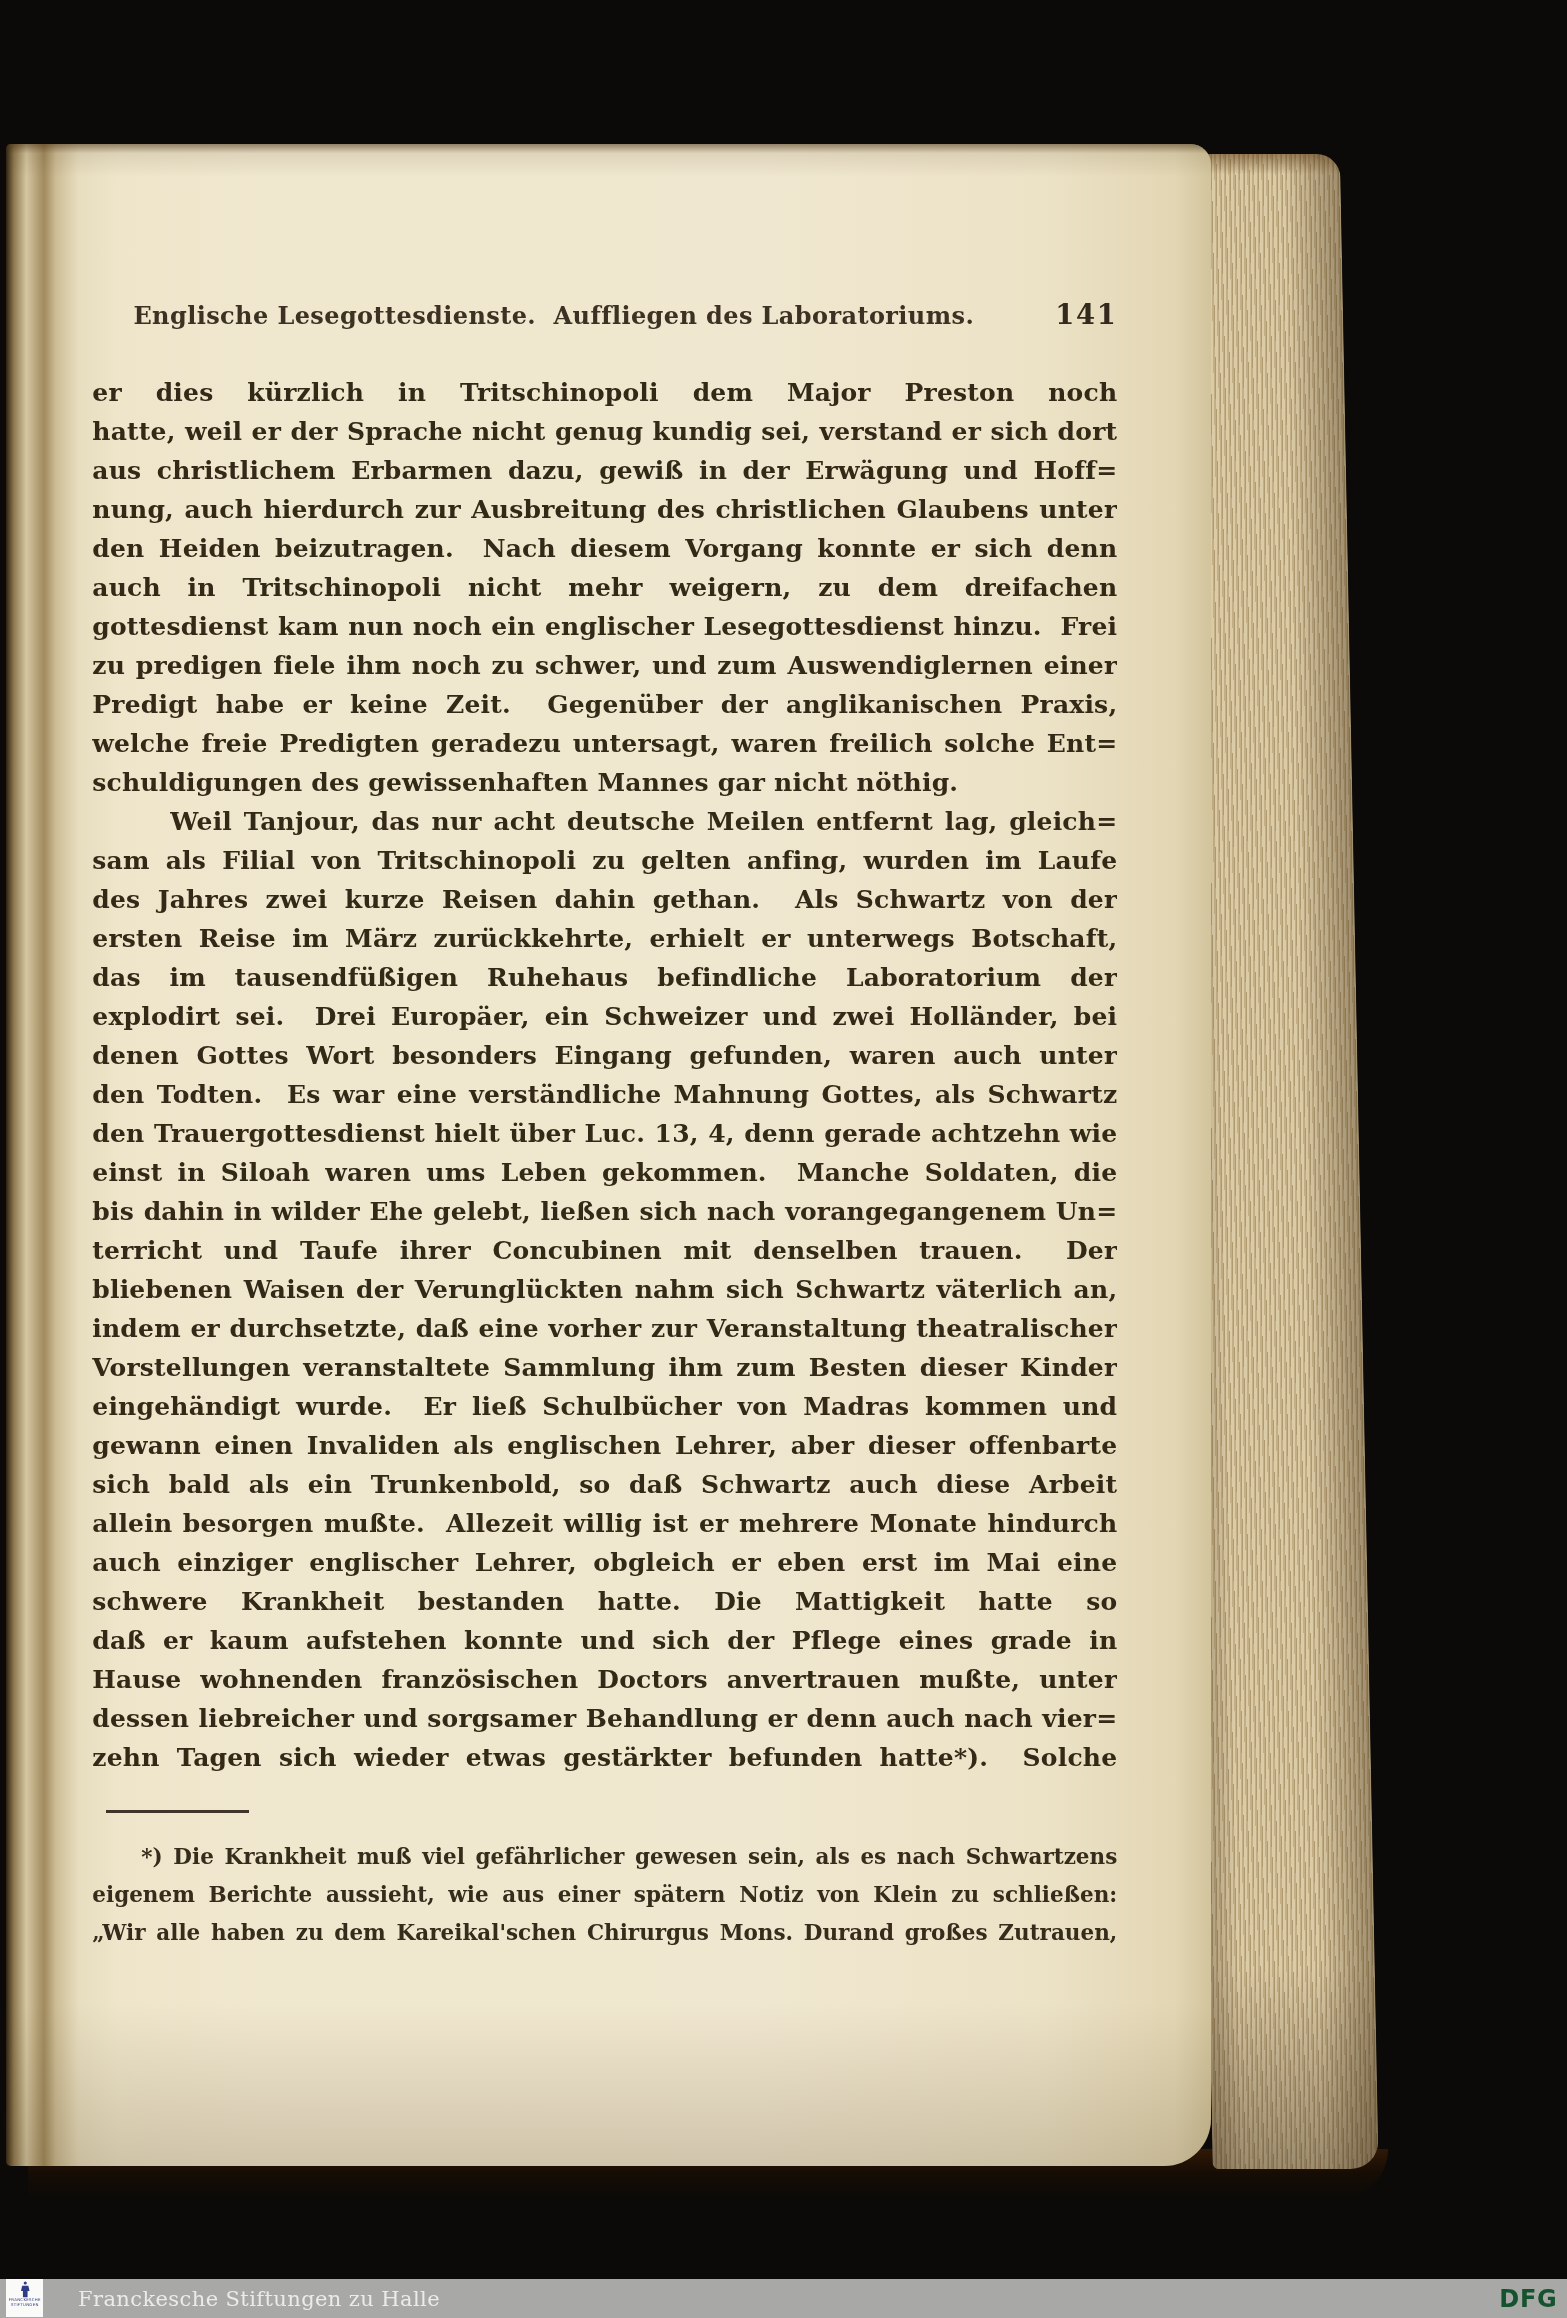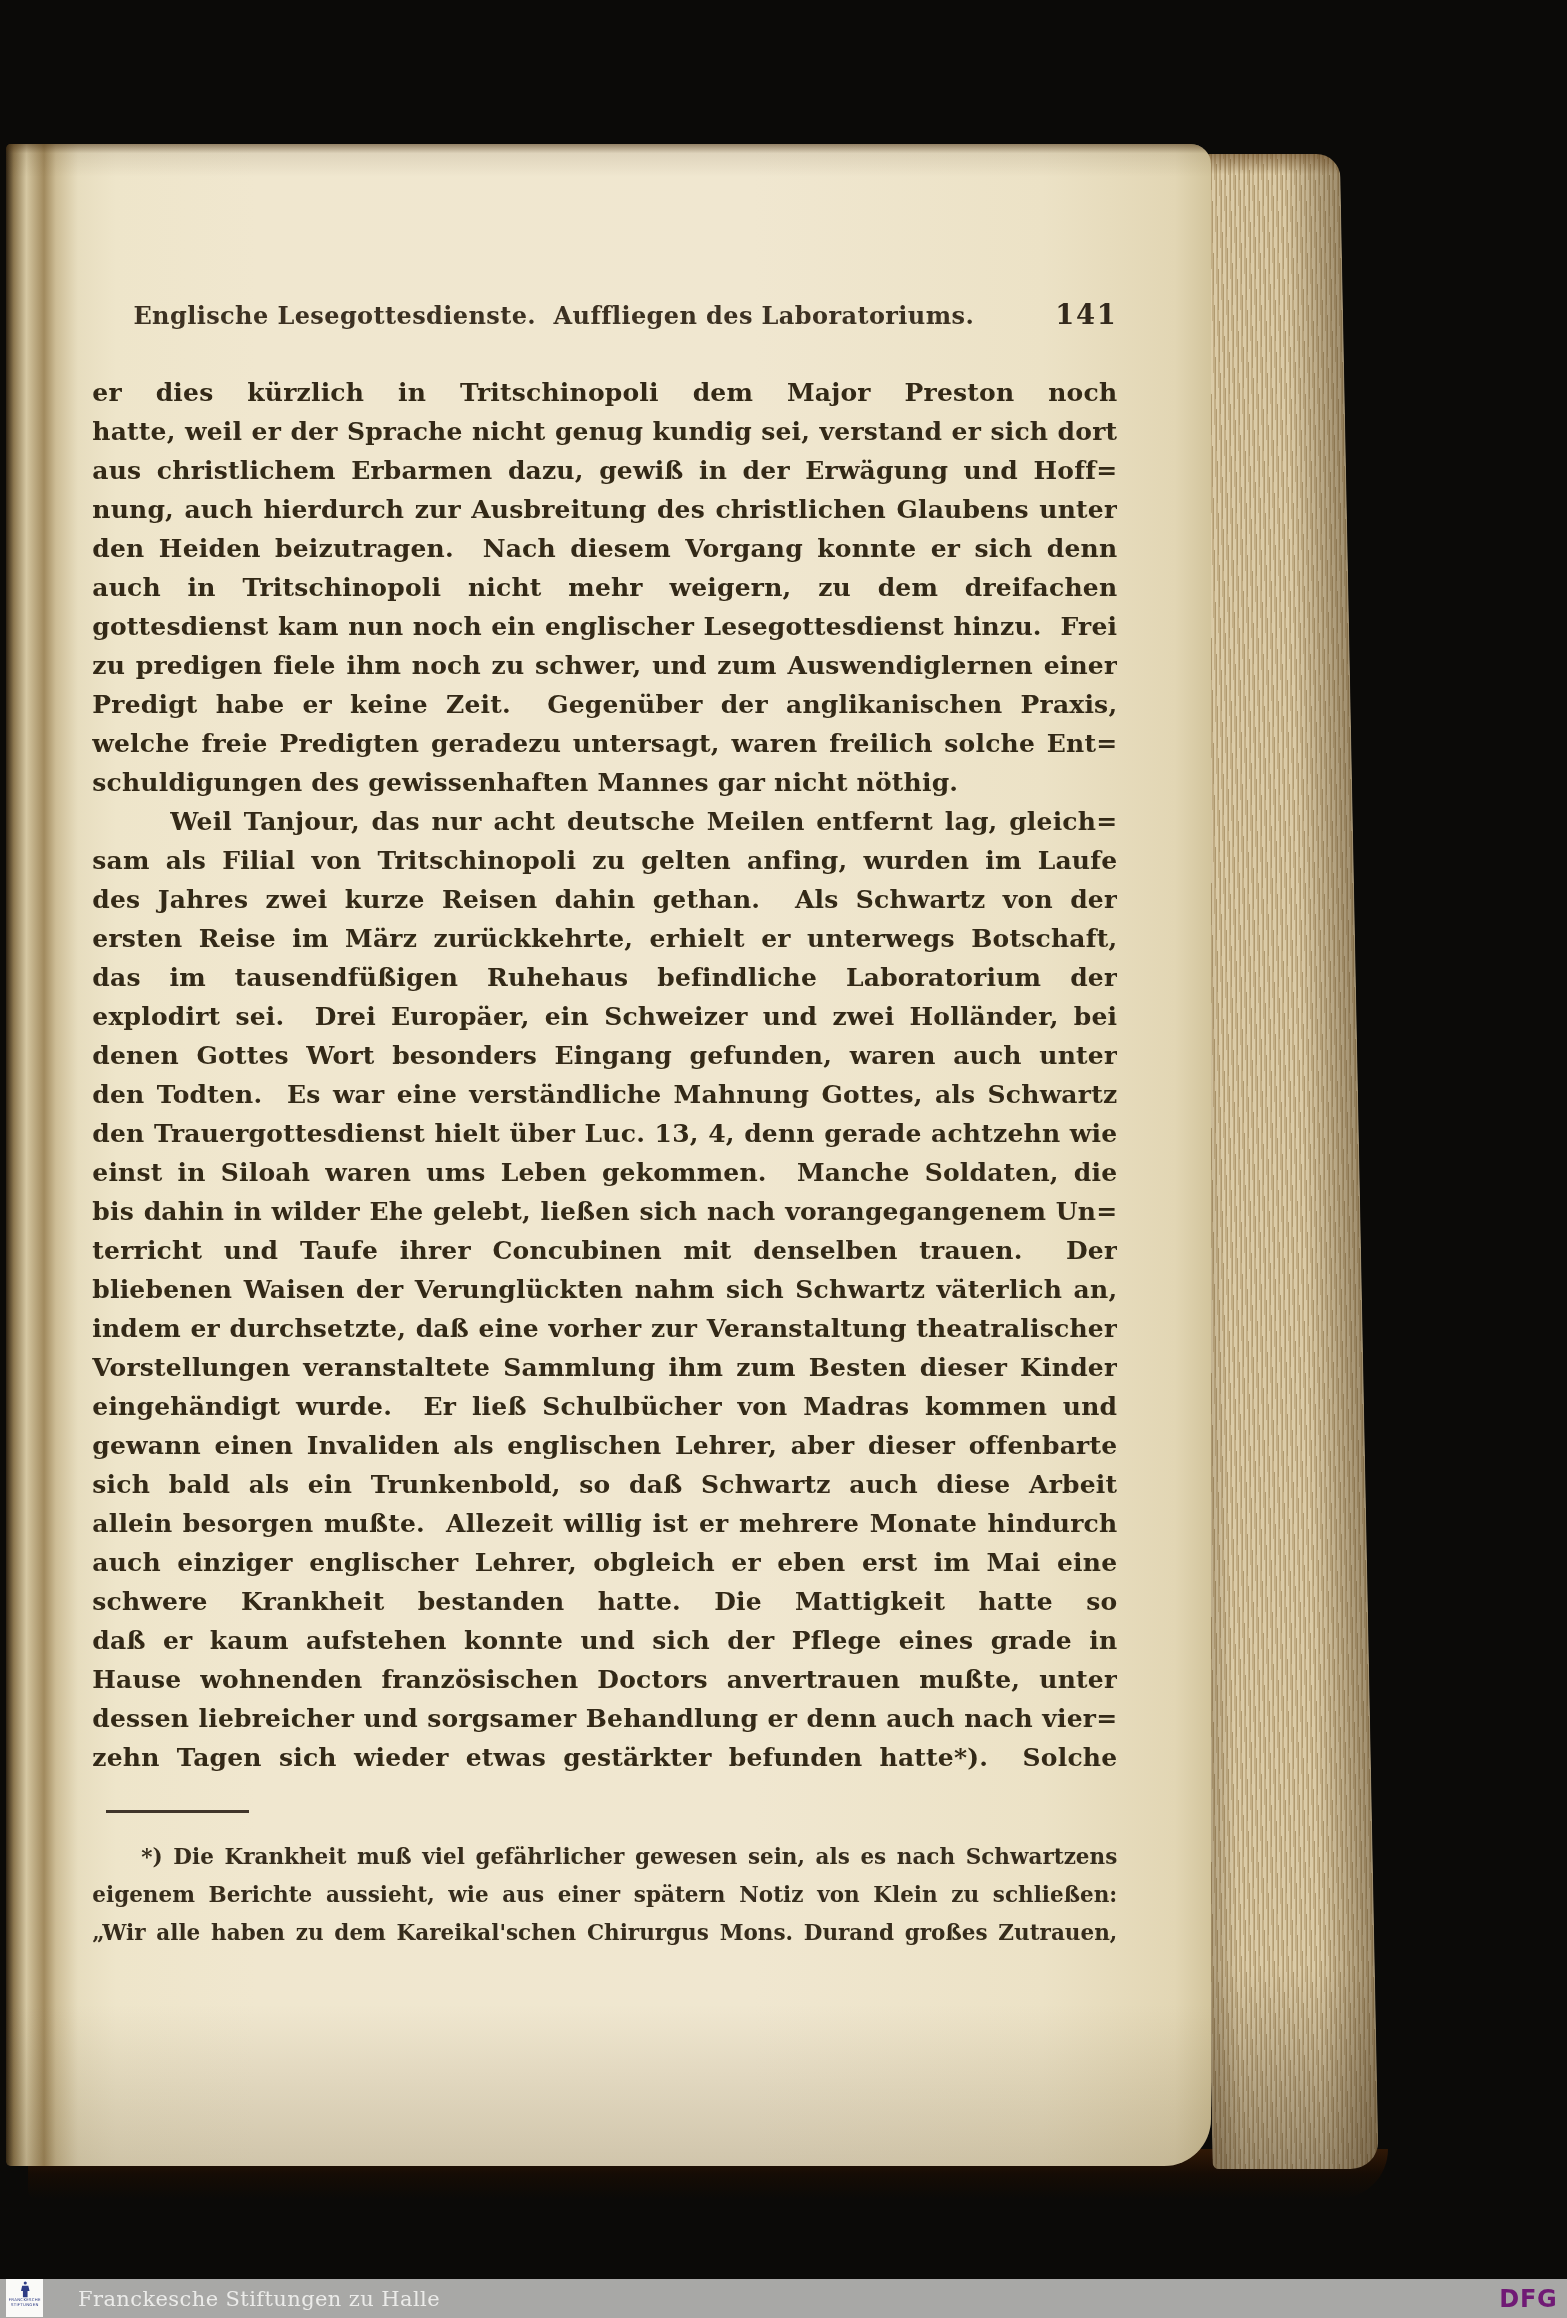--- a/index.html
+++ b/index.html
@@ -58,21 +58,21 @@
   #footer-bar{position:absolute;left:0;top:2279px;width:1567px;height:40px;background:#a8a8a6;z-index:10;}
   #logo-box{position:absolute;left:6.3px;top:0;width:37px;height:38px;background:#fafaf8;
             display:flex;flex-direction:column;align-items:center;justify-content:flex-start;padding-top:2.4px;box-sizing:border-box;}
   #logo-glyph{width:12.5px;height:17px;}
   .logo-caption{font-family:"DejaVu Sans","Liberation Sans",sans-serif;font-size:3.9px;line-height:4.7px;
                 color:#2e3c85;letter-spacing:0.3px;text-align:center;}
   #bar-institution{position:absolute;left:78px;top:0;height:40px;line-height:40px;
                    font-size:21px;color:#ebebe9;letter-spacing:0.4px;}
   #dfg-logo{position:absolute;right:9.4px;top:0;height:40px;line-height:40px;
             font-family:"DejaVu Sans","Liberation Sans",sans-serif;font-weight:bold;
-            font-size:24px;color:#701a75;letter-spacing:0.8px;}
+            font-size:24px;color:#14532d;letter-spacing:0.8px;}
 </style>
 </head>
 <body>
 
 <div id="stage">
 
   <div id="cover-edge"></div>
   <div id="page-bottom-shadow"></div>
   <div id="fore-edge"></div>
 

